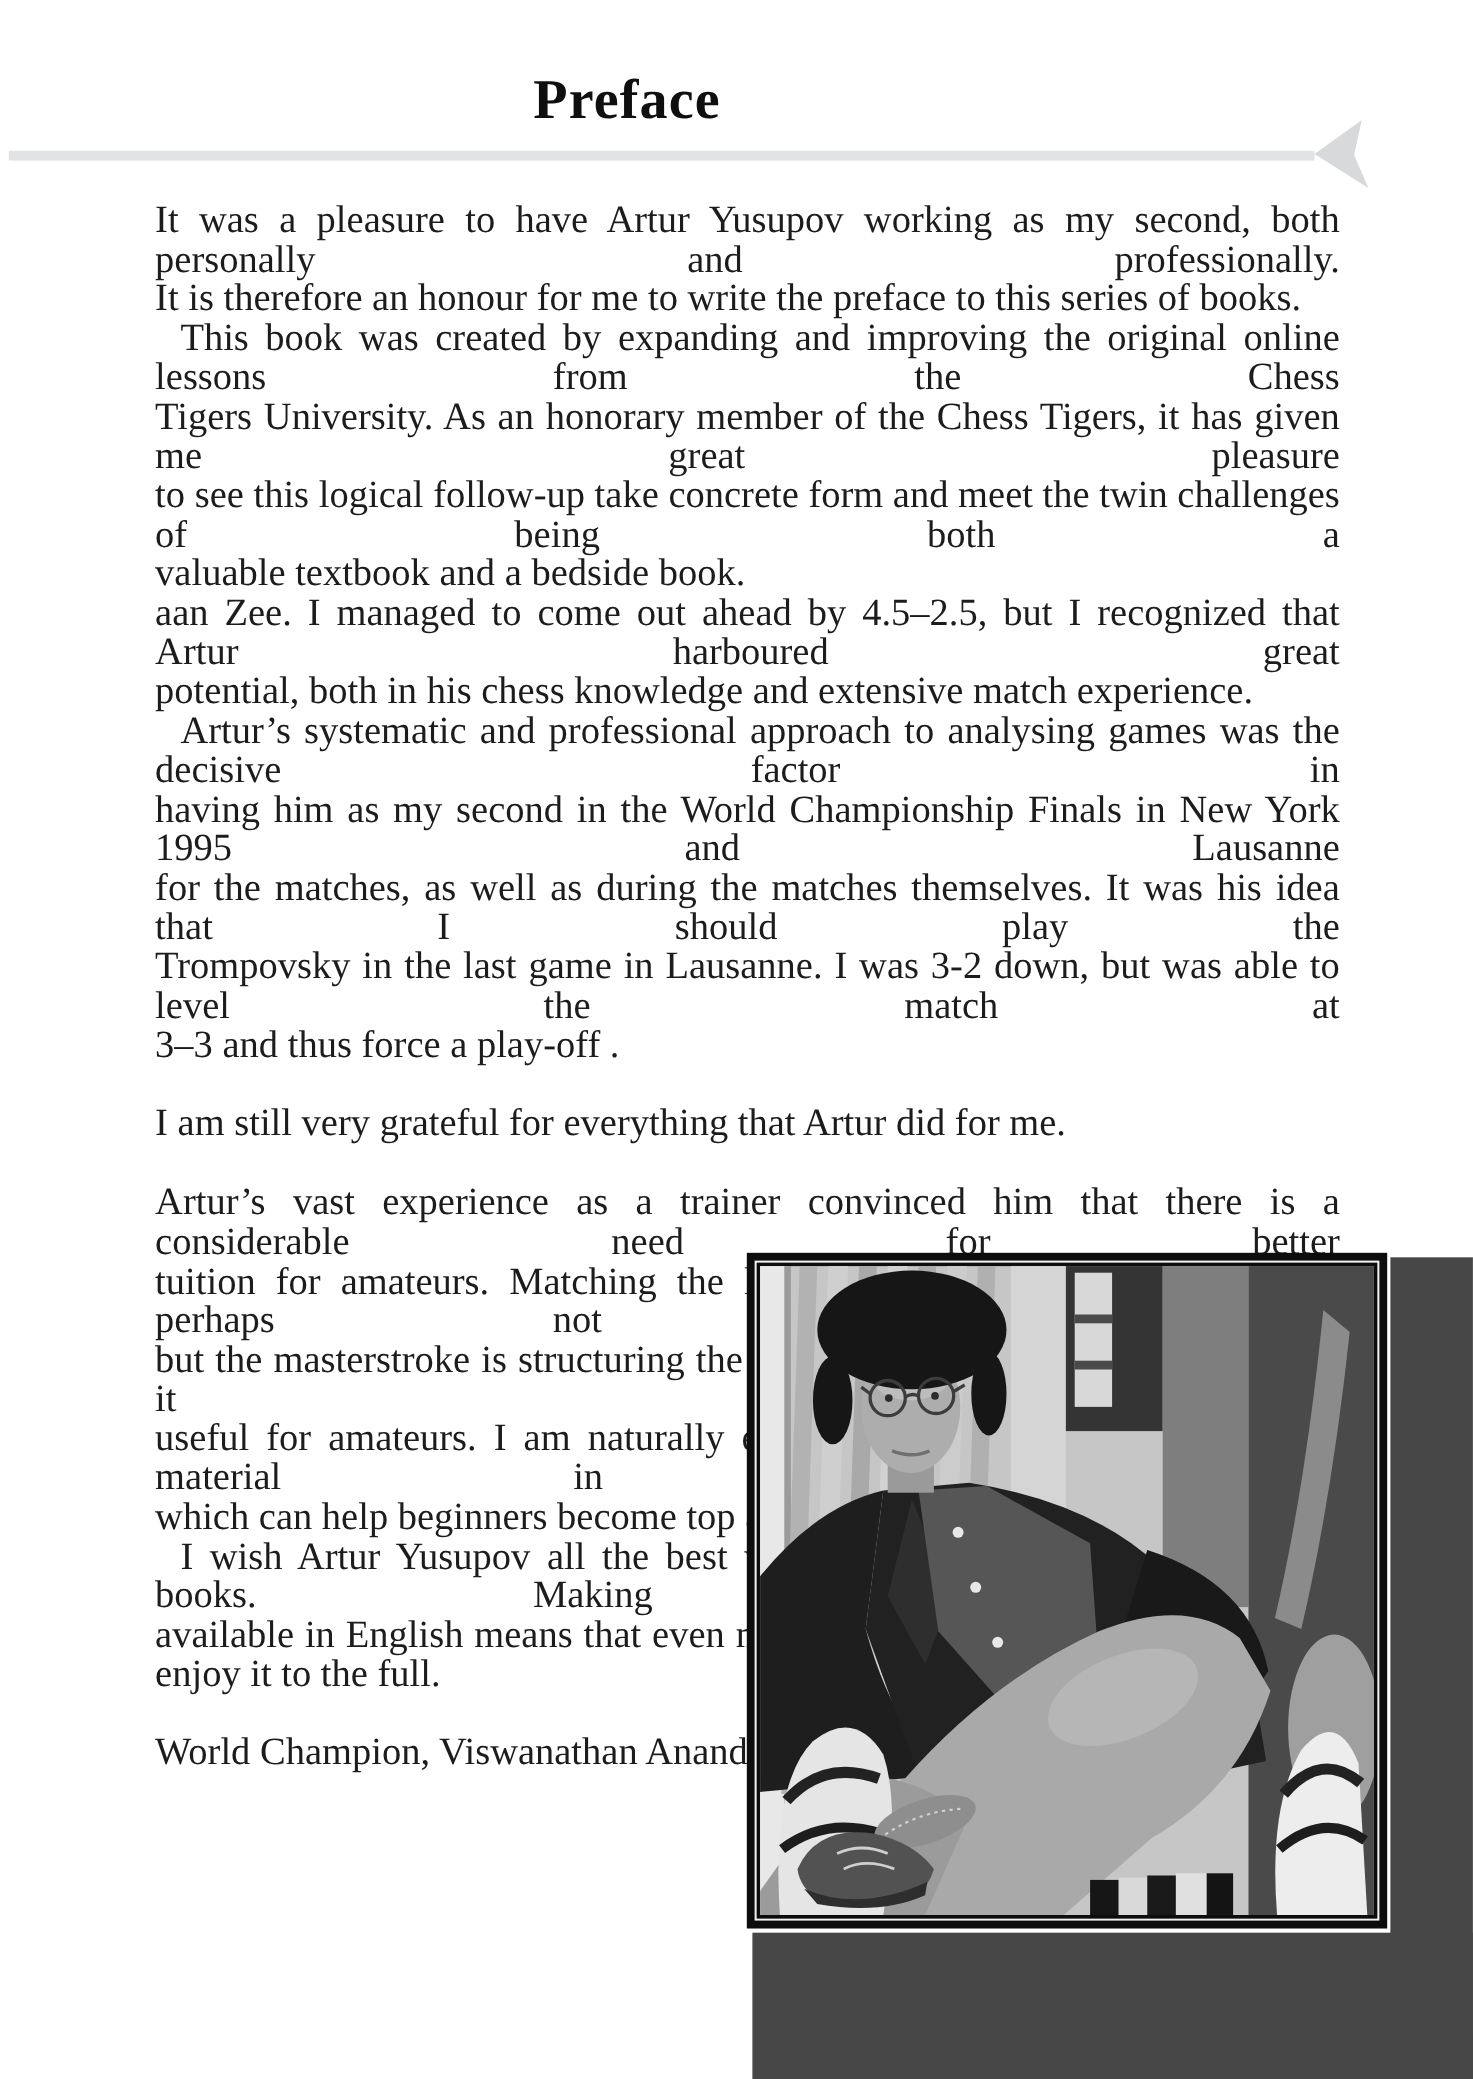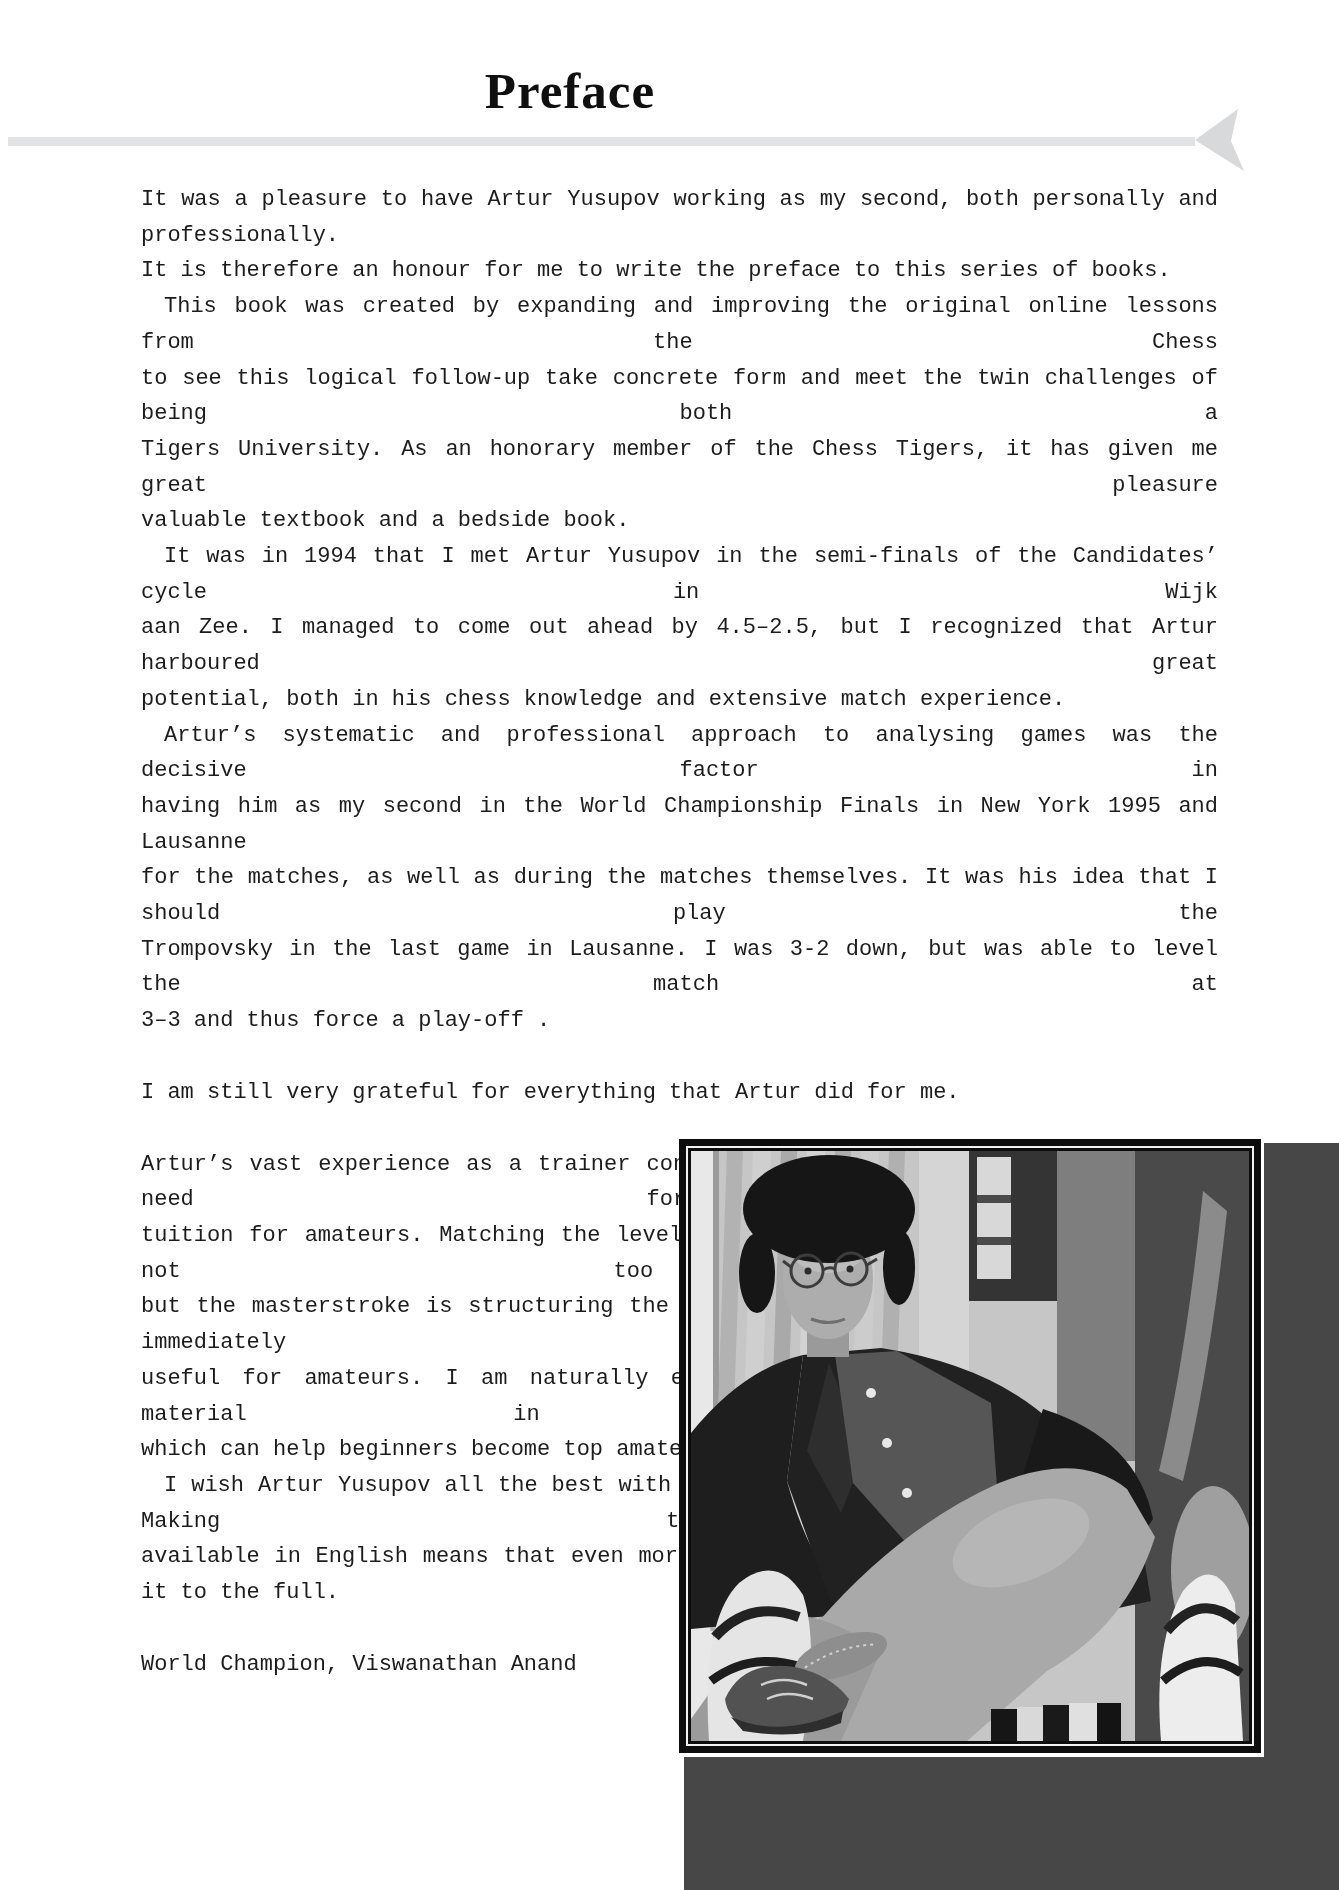--- a/index.html
+++ b/index.html
@@ -8,21 +8,21 @@
     overflow:hidden;font-family:"Liberation Serif",serif;color:#1c1c1c;
   }
   .title{
     position:absolute;top:66px;left:0;width:1140px;text-align:center;
     font-size:51px;font-weight:bold;color:#0f0f0f;letter-spacing:1px;line-height:1;
   }
   .rule{position:absolute;left:8px;top:137px;width:1187px;height:9px;background:#e2e3e5;}
   .arrowhead{position:absolute;left:1195px;top:105px;width:52px;height:70px;}
   .bodytext{
     position:absolute;left:141px;top:182px;width:1077px;
-    font-size:22px;line-height:35.7px;font-family:Liberation Mono, monospace;
+    font-size:35px;line-height:35.7px;
   }
   .pline{text-align:justify;text-align-last:justify;}
   .plast{text-align-last:left;}
   .indent{text-indent:23px;}
   .gap{margin-top:36px;}
   .photo{
     position:absolute;left:679px;top:1139px;width:582px;height:614px;
     border:7px solid #0d0d0d;box-sizing:border-box;background:#0d0d0d;
   }
   .photo-inner{width:100%;height:100%;border:2px solid #f2f2f2;box-sizing:border-box;}
@@ -45,26 +45,25 @@
     </svg>
   </div>
 
   <div class="bodytext">
     <div>
       <div class="pline">It was a pleasure to have Artur Yusupov working as my second, both personally and professionally.</div>
       <div class="pline plast">It is therefore an honour for me to write the preface to this series of books.</div>
     </div>
     <div>
       <div class="pline indent">This book was created by expanding and improving the original online lessons from the Chess</div>
+      <div class="pline">Tigers University. As an honorary member of the Chess Tigers, it has given me great pleasure</div>
       <div class="pline">to see this logical follow-up take concrete form and meet the twin challenges of being both a</div>
-      <div class="pline">Tigers University. As an honorary member of the Chess Tigers, it has given me great pleasure</div>
       <div class="pline plast">valuable textbook and a bedside book.</div>
     </div>
     <div>
-      <div class="pline indent">It was in 1994 that I met Artur Yusupov in the semi-finals of the Candidates’ cycle in Wijk</div>
       <div class="pline">aan Zee. I managed to come out ahead by 4.5–2.5, but I recognized that Artur harboured great</div>
       <div class="pline plast">potential, both in his chess knowledge and extensive match experience.</div>
     </div>
     <div>
       <div class="pline indent">Artur’s systematic and professional approach to analysing games was the decisive factor in</div>
       <div class="pline">having him as my second in the World Championship Finals in New York 1995 and Lausanne</div>
       <div class="pline">for the matches, as well as during the matches themselves. It was his idea that I should play the</div>
       <div class="pline">Trompovsky in the last game in Lausanne. I was 3-2 down, but was able to level the match at</div>
       <div class="pline plast">3–3 and thus force a play-off .</div>
     </div>

